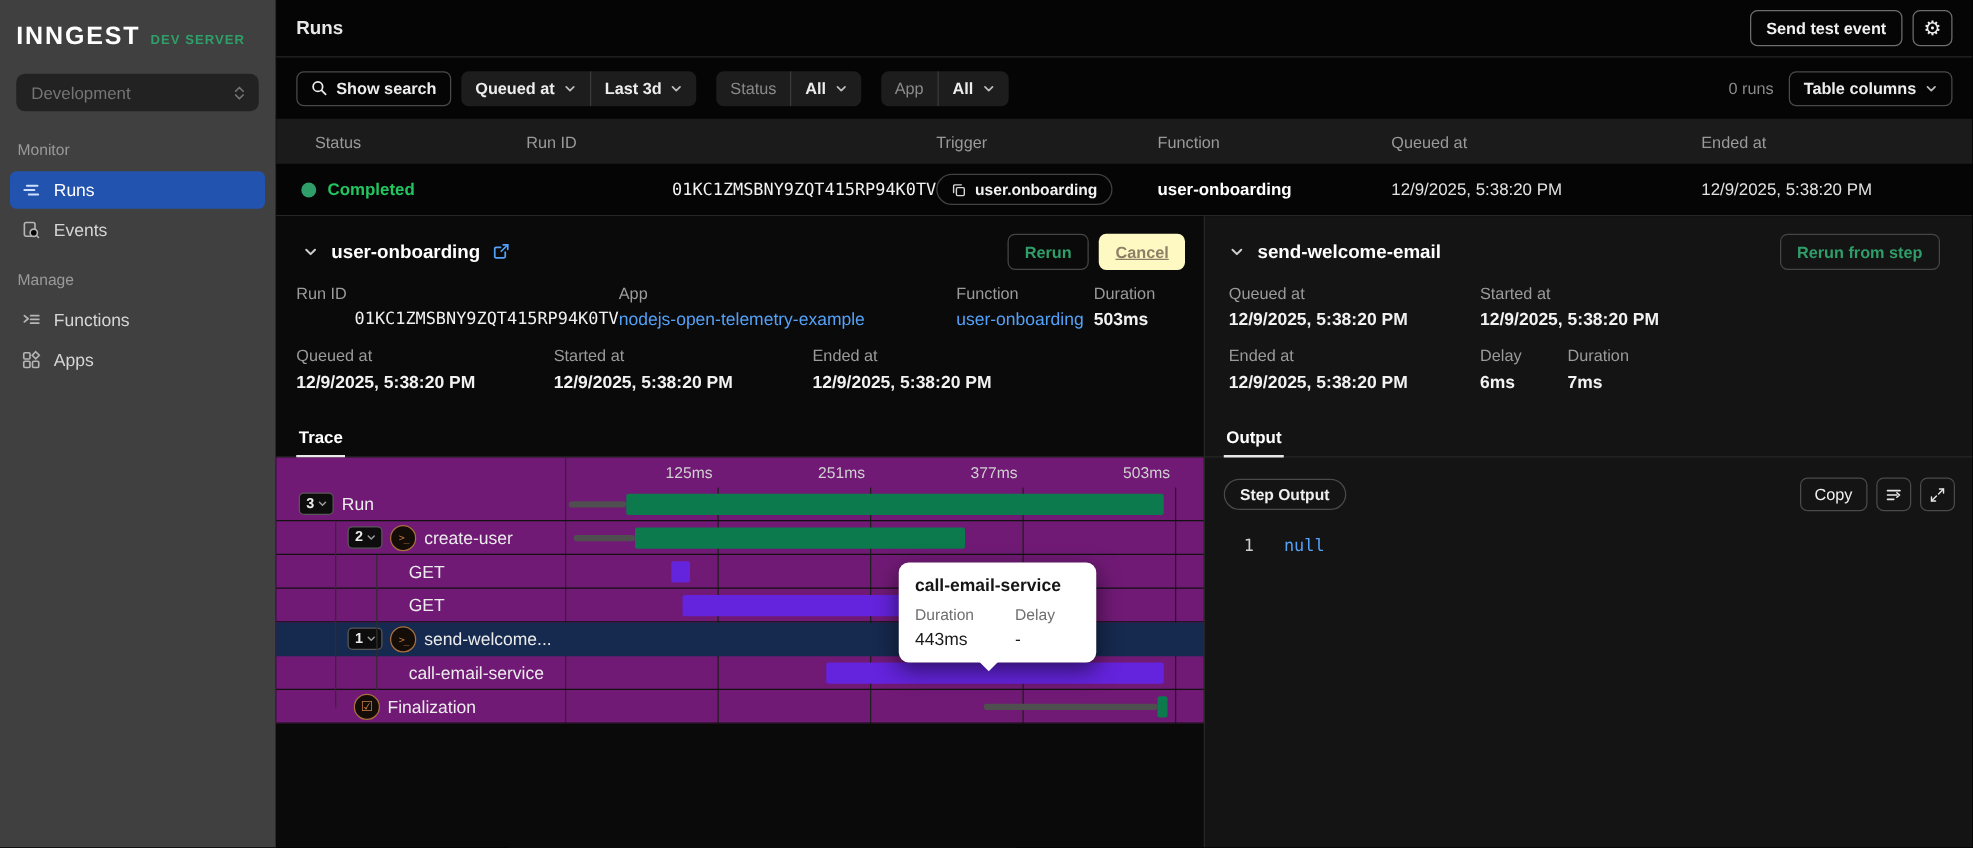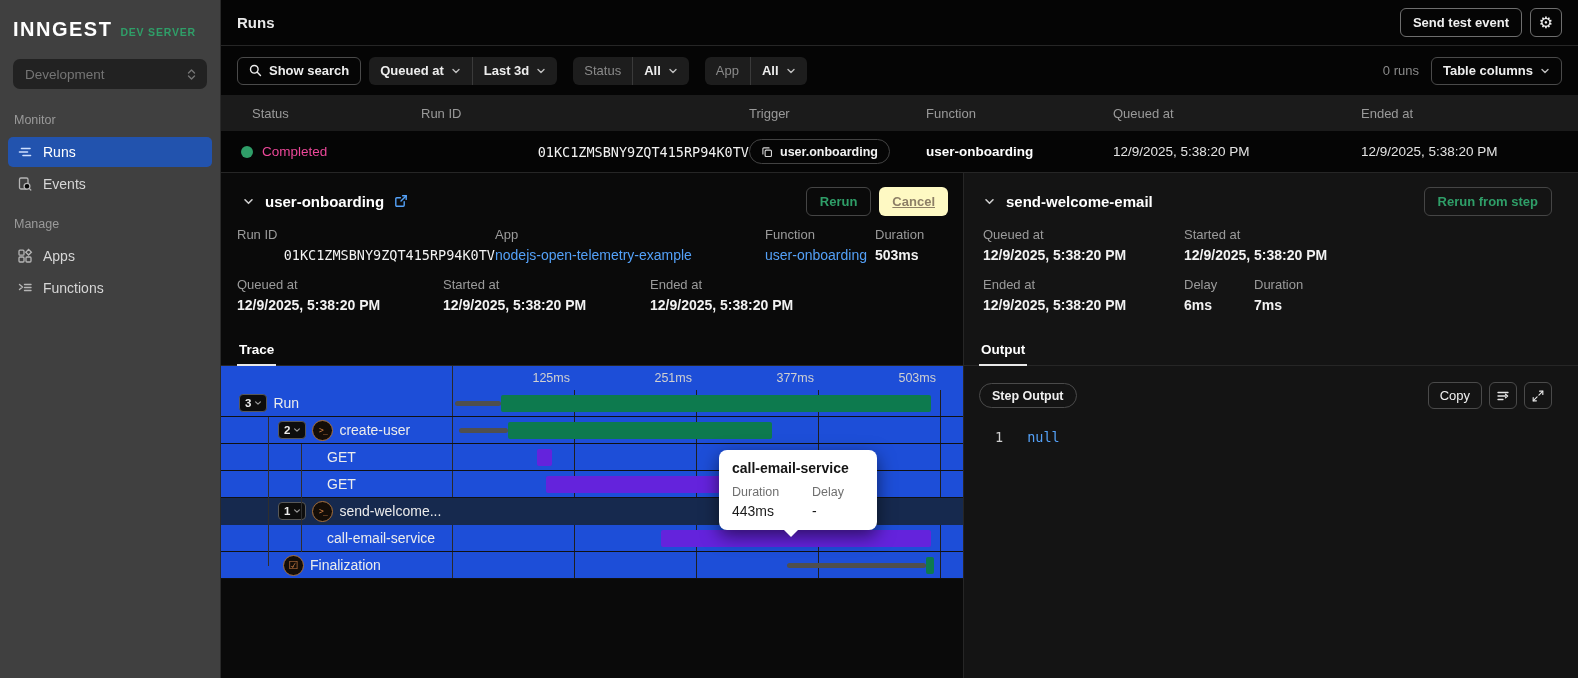--- a/index.html
+++ b/index.html
@@ -38,21 +38,21 @@
   .gap-left { margin-left:8px; }
   .filter-right { margin-left:auto; display:flex; align-items:center; gap:12px; }
   .runs-count { font-size:13px; color:#8a8a8a; }
 
   .cols6 { display:grid; grid-template-columns:169px 328px 177px 187px 248px 1fr; align-items:center; padding-left:31px; }
   .table-header { height:36px; background:#1b1b1b; flex-shrink:0; }
   .th { font-size:13px; color:#9a9a9a; }
   .table-row { height:41px; flex-shrink:0; cursor:pointer; }
   .status-cell { display:flex; align-items:center; gap:9px; margin-left:-11px; }
   .dot { width:12px; height:12px; border-radius:50%; background:#2f9e68; }
-  .status-text { color:#ec4899; font-size:13.5px; font-weight:400; }
+  .status-text { color:#22c55e; font-size:13.5px; font-weight:700; }
   .runid { font-size:13.5px; color:#f2f2f2; }
   .trigger-pill { display:inline-flex; align-items:center; gap:7px; height:25px; border:1px solid #424242; border-radius:13px; padding:0 11px; font-size:12.5px; font-weight:600; color:#f2f2f2; width:fit-content; cursor:pointer; }
   .fn-cell { font-size:13.5px; font-weight:600; color:#fff; }
   .ts-cell { font-size:13.5px; color:#e3e3e3; }
 
   
   .detail { flex:1; display:flex; border-top:1px solid #262626; min-height:0; }
   .detail-left { width:742px; flex-shrink:0; background:#0a0a0a; display:flex; flex-direction:column; }
   .detail-right { flex:1; background:#141414; border-left:1px solid #262626; display:flex; flex-direction:column; }
 
@@ -73,21 +73,21 @@
   .meta-label { font-size:13px; color:#9b9b9b; margin-bottom:5px; }
   .meta-value { font-size:14px; font-weight:700; color:#f2f2f2; }
   .meta-value.mono { font-weight:400; font-size:13.5px; }
   .meta-value.link { color:#54a1f8; font-weight:400; cursor:pointer; }
 
   .tabs-row { display:flex; border-bottom:1px solid #262626; padding-left:16px; margin-top:24px; }
   .tabs-row.right { padding-left:15px; }
   .tab { padding:5px 2px 7px; font-size:13.5px; font-weight:600; color:#fff; border-bottom:2px solid #e8e8e8; margin-bottom:-1px; cursor:pointer; }
 
   
-  .trace-body { position:relative; background:#1d4ed8; padding-top:4px; }
+  .trace-body { position:relative; background:#701a75; padding-top:4px; }
   .trace-axis { position:relative; height:20px; margin-left:231px; margin-right:23px; }
   .axis-tick { position:absolute; transform:translateX(-100%); font-size:12.5px; color:#d0d0d0; top:1px; white-space:nowrap; }
   .trace-vline { position:absolute; left:231px; top:0; bottom:0; width:1px; background:#2a2a2a; pointer-events:none; }
   .trace-rows { position:relative; }
   .grid-overlay { position:absolute; left:231px; right:23px; top:0; bottom:0; pointer-events:none; }
   .gridline { position:absolute; top:0; bottom:0; width:1px; background:#1f1f1f; }
   .indent-guide { position:absolute; width:1px; background:#2e2e2e; pointer-events:none; z-index:3; }
   .trace-row { display:flex; height:27px; align-items:center; position:relative; border-bottom:1px solid #111; cursor:pointer; }
   .trace-row.highlighted { background:#16294e; border-bottom-color:transparent; }
   .trace-name { width:231px; flex-shrink:0; display:flex; align-items:center; gap:6px; position:relative; z-index:2; }
@@ -102,21 +102,21 @@
   .span-bar.purple { background:#6423dc; }
 
   .trace-tooltip { position:absolute; left:498px; top:84px; width:158px; background:#fff; border-radius:8px; padding:10px 13px 11px; z-index:10; box-shadow:0 6px 18px rgba(0,0,0,.55); }
   .tooltip-title { font-size:14px; font-weight:700; color:#151515; margin-bottom:9px; }
   .tooltip-grid { display:grid; grid-template-columns:1fr 52px; }
   .tooltip-label { font-size:12.5px; color:#6f6f6f; margin-bottom:4px; }
   .tooltip-value { font-size:14px; color:#1a1a1a; }
   .tooltip-caret { position:absolute; left:64px; bottom:-7px; width:0; height:0; border-left:8px solid transparent; border-right:8px solid transparent; border-top:8px solid #fff; }
 
   
-  .output-toolbar { display:flex; align-items:center; margin:16px 26px 0 15px;justify-content:space-between; }
+  .output-toolbar { display:flex; align-items:center; margin:16px 14px 0 15px;justify-content:space-between; }
   .step-output-pill { border:1px solid #4a4a4a; border-radius:999px; height:25px; display:inline-flex; align-items:center; padding:0 12px; font-size:12.5px; font-weight:700; color:#f0f0f0; }
   .toolbar-right { margin-left:auto; display:flex; gap:7px; align-items:center; }
   .copy-btn { border:1px solid #4a4a4a; border-radius:6px; height:27px; padding:0 11px; font-size:13px; color:#f0f0f0; display:inline-flex; align-items:center; background:transparent; cursor:pointer; }
   .mini-btn { width:28px; height:27px; border:1px solid #4a4a4a; border-radius:6px; display:inline-flex; align-items:center; justify-content:center; color:#e8e8e8; background:transparent; cursor:pointer; }
   .code-area { margin-top:20px; padding-left:31px; display:flex; gap:24px; font-family:"DejaVu Sans Mono",monospace; font-size:13.5px; }
   .line-no { color:#cfcfcf; }
   .code-null { color:#54a1f8; }
 </style>
 </head>
 <body>
@@ -155,38 +155,38 @@
             <circle cx="10" cy="10.2" r="2.9" stroke="currentColor" stroke-width="1.3" fill="#050505"></circle>
             <path d="M12.2 12.4 L13.8 14" stroke="currentColor" stroke-width="1.3" stroke-linecap="round"></path>
           </svg>
       </span>
       <span>Events</span>
     </div>
     <div class="side-section-label">Manage</div>
     <div class="side-item">
       <span class="side-icon">
         <svg width="16" height="16" viewBox="0 0 16 16" fill="none">
+            <path d="M2.5 4.5 L5.5 7 L2.5 9.5" stroke="currentColor" stroke-width="1.4" stroke-linecap="round" stroke-linejoin="round"></path>
+            <path d="M7.5 4.5 H14" stroke="currentColor" stroke-width="1.4" stroke-linecap="round"></path>
+            <path d="M7.5 7.5 H14" stroke="currentColor" stroke-width="1.4" stroke-linecap="round"></path>
+            <path d="M7.5 10.5 H14" stroke="currentColor" stroke-width="1.4" stroke-linecap="round"></path>
+          </svg>
+      </span>
+      <span>Functions</span>
+    </div>
+    <div class="side-item">
+      <span class="side-icon">
+        <svg width="16" height="16" viewBox="0 0 16 16" fill="none">
             <rect x="2" y="2.2" width="5" height="5" rx="1" stroke="currentColor" stroke-width="1.3"></rect>
             <rect x="2" y="9" width="5" height="5" rx="1" stroke="currentColor" stroke-width="1.3"></rect>
             <rect x="9" y="9" width="5" height="5" rx="1" stroke="currentColor" stroke-width="1.3"></rect>
             <path d="M11.6 1.4 L14.4 4.2 L11.6 7 L8.8 4.2 Z" stroke="currentColor" stroke-width="1.3"></path>
           </svg>
       </span>
       <span>Apps</span>
-    </div>
-    <div class="side-item">
-      <span class="side-icon">
-        <svg width="16" height="16" viewBox="0 0 16 16" fill="none">
-            <path d="M2.5 4.5 L5.5 7 L2.5 9.5" stroke="currentColor" stroke-width="1.4" stroke-linecap="round" stroke-linejoin="round"></path>
-            <path d="M7.5 4.5 H14" stroke="currentColor" stroke-width="1.4" stroke-linecap="round"></path>
-            <path d="M7.5 7.5 H14" stroke="currentColor" stroke-width="1.4" stroke-linecap="round"></path>
-            <path d="M7.5 10.5 H14" stroke="currentColor" stroke-width="1.4" stroke-linecap="round"></path>
-          </svg>
-      </span>
-      <span>Functions</span>
     </div>
   </aside>
 
   <div class="main">
 
     <header class="topbar">
       <span class="topbar-title">Runs</span>
       <div class="topbar-right">
         <button class="btn-outline">Send test event</button>
         <button class="icon-btn">

